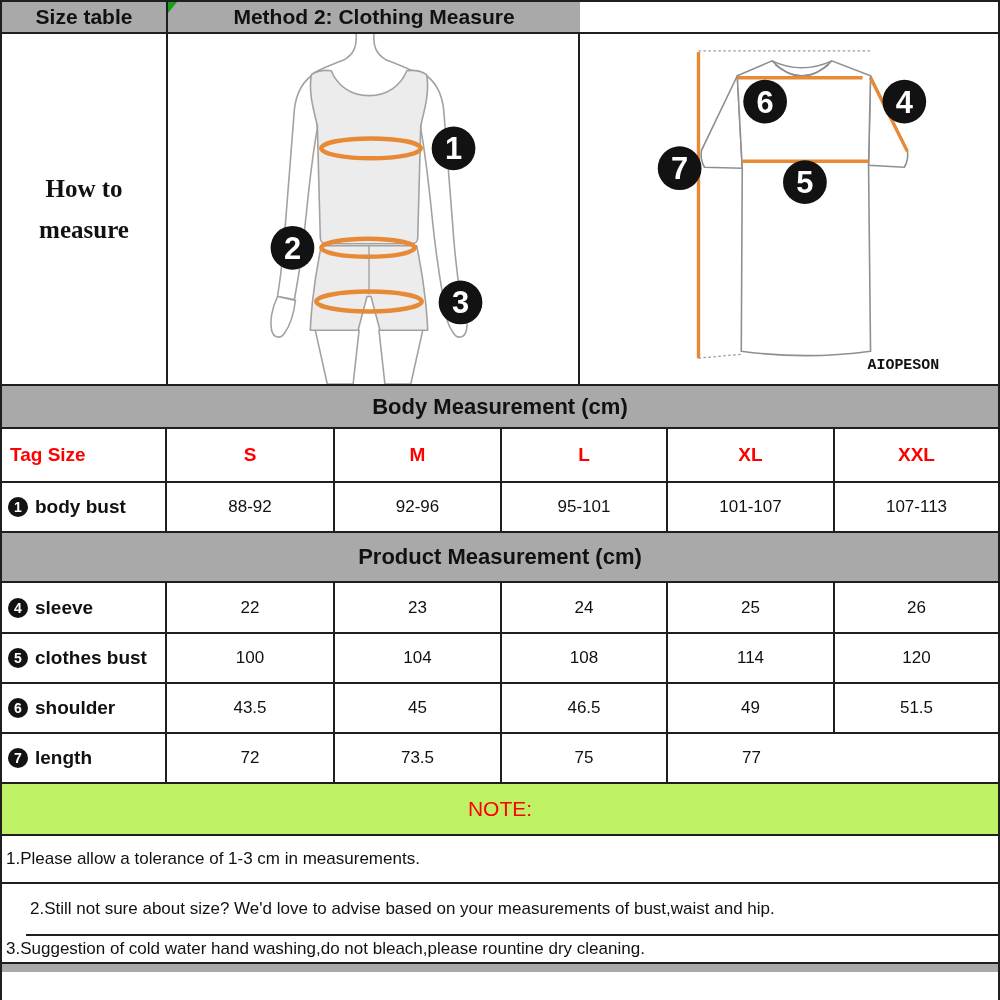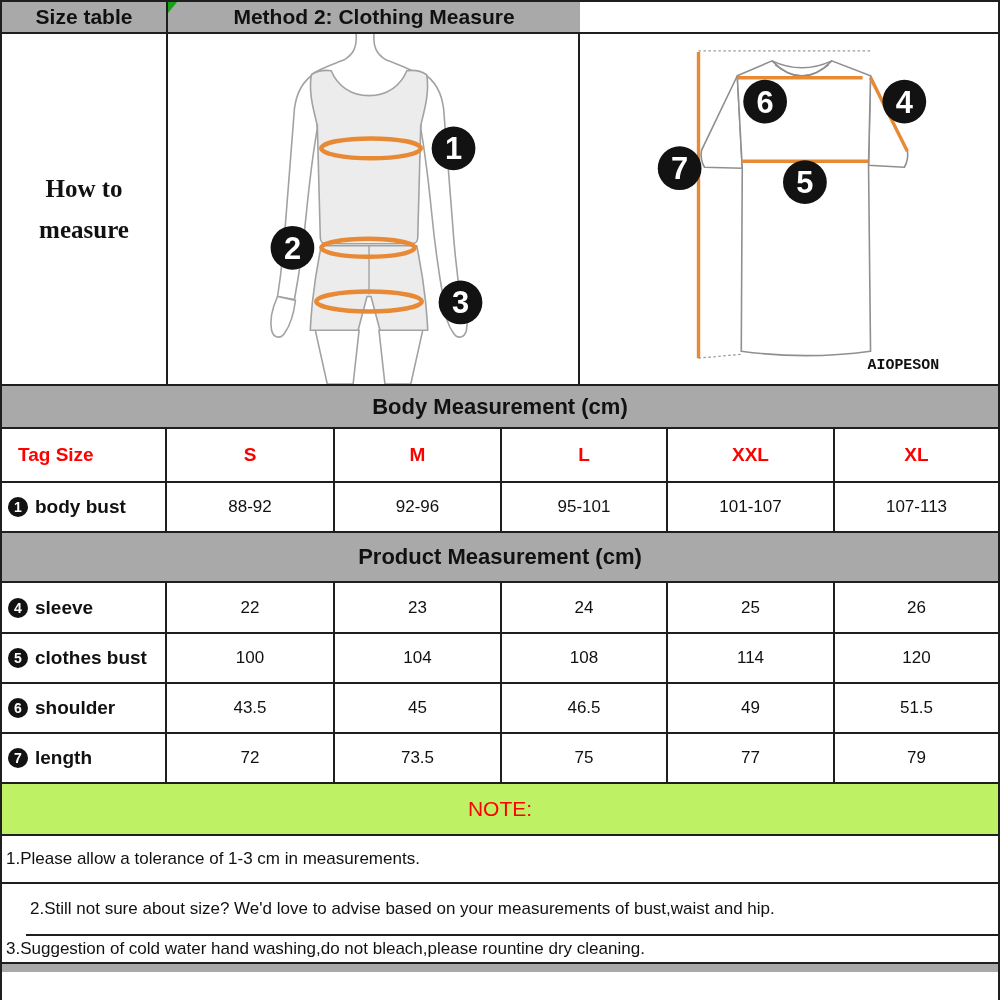--- a/index.html
+++ b/index.html
@@ -22,21 +22,21 @@
     font-weight:bold;font-size:25px;line-height:1.65;font-family:Liberation Serif, serif;}
   .band{height:43px;background:#a9a9a9;display:flex;align-items:center;justify-content:center;
     font-weight:bold;font-size:22px;border-bottom:2px solid #1f1f1f;box-sizing:border-box;}
   .band.tall{height:50px;}
   .taghead-row{height:54px;}
   .taghead-row>div{color:#fe0000;font-weight:bold;font-size:19px;}
   .trow{background:#fff;}
   .trow .label-cell{justify-content:flex-start;padding-left:6px;gap:7px;font-weight:bold;font-size:19px;}
   .trow .val{font-size:17px;}
   .h50{height:50px;} .h51{height:51px;}
-  .first-col-left{justify-content:flex-start!important;padding-left:16px;}
+  .first-col-left{justify-content:flex-start!important;padding-left:8px;}
   .badge-sm{display:inline-flex;flex:0 0 auto;width:20px;height:20px;border-radius:50%;
     background:#121212;color:#fff;font-size:14px;font-weight:bold;
     align-items:center;justify-content:center;}
   .note-title-row{height:52px;display:flex;align-items:center;justify-content:center;
     color:#fe0000;font-size:21px;border-bottom:2px solid #1f1f1f;box-sizing:border-box;background:#bef264;}
   .note-row{display:flex;align-items:center;justify-content:flex-start;padding-left:4px;
     font-size:17px;border-bottom:2px solid #1f1f1f;box-sizing:border-box;background:#fff;}
   .nh1{height:48px;} .nh2{height:52px;margin-left:24px;} .nh3{height:28px;}
   .footer-strip{height:8px;background:#a9a9a9;}
   .green-tri{position:absolute;left:0;top:0;width:0;height:0;
@@ -147,22 +147,22 @@
     </div>
   </div>
 
   <div class="band">Body Measurement (cm)</div>
 
   <div class="row cols6 taghead-row">
     <div class="first-col-left">Tag Size</div>
     <div>S</div>
     <div>M</div>
     <div>L</div>
+    <div>XL</div>
     <div>XXL</div>
-    <div>XL</div>
   </div>
 
   <div class="row cols6 trow h50">
     <div class="label-cell">
       <span class="badge-sm">1</span>
       <span>body bust</span>
     </div>
     <div class="val">88-92</div>
     <div class="val">92-96</div>
     <div class="val">95-101</div>
@@ -210,21 +210,20 @@
 
   <div class="row cols6 trow h50">
     <div class="label-cell">
       <span class="badge-sm">7</span>
       <span>length</span>
     </div>
     <div class="val">72</div>
     <div class="val">73.5</div>
     <div class="val">75</div>
     <div class="val">77</div>
-    <div class="val">79</div>
   </div>
 
   <div class="note-title-row">NOTE:</div>
   <div class="note-row nh1">1.Please allow a tolerance of 1-3 cm in measurements.</div>
   <div class="note-row nh2">2.Still not sure about size? We'd love to advise based on your measurements of bust,waist and hip.</div>
   <div class="note-row nh3">3.Suggestion of cold water hand washing,do not bleach,please rountine dry cleaning.</div>
   <div class="footer-strip"></div>
 
 </div>
 

